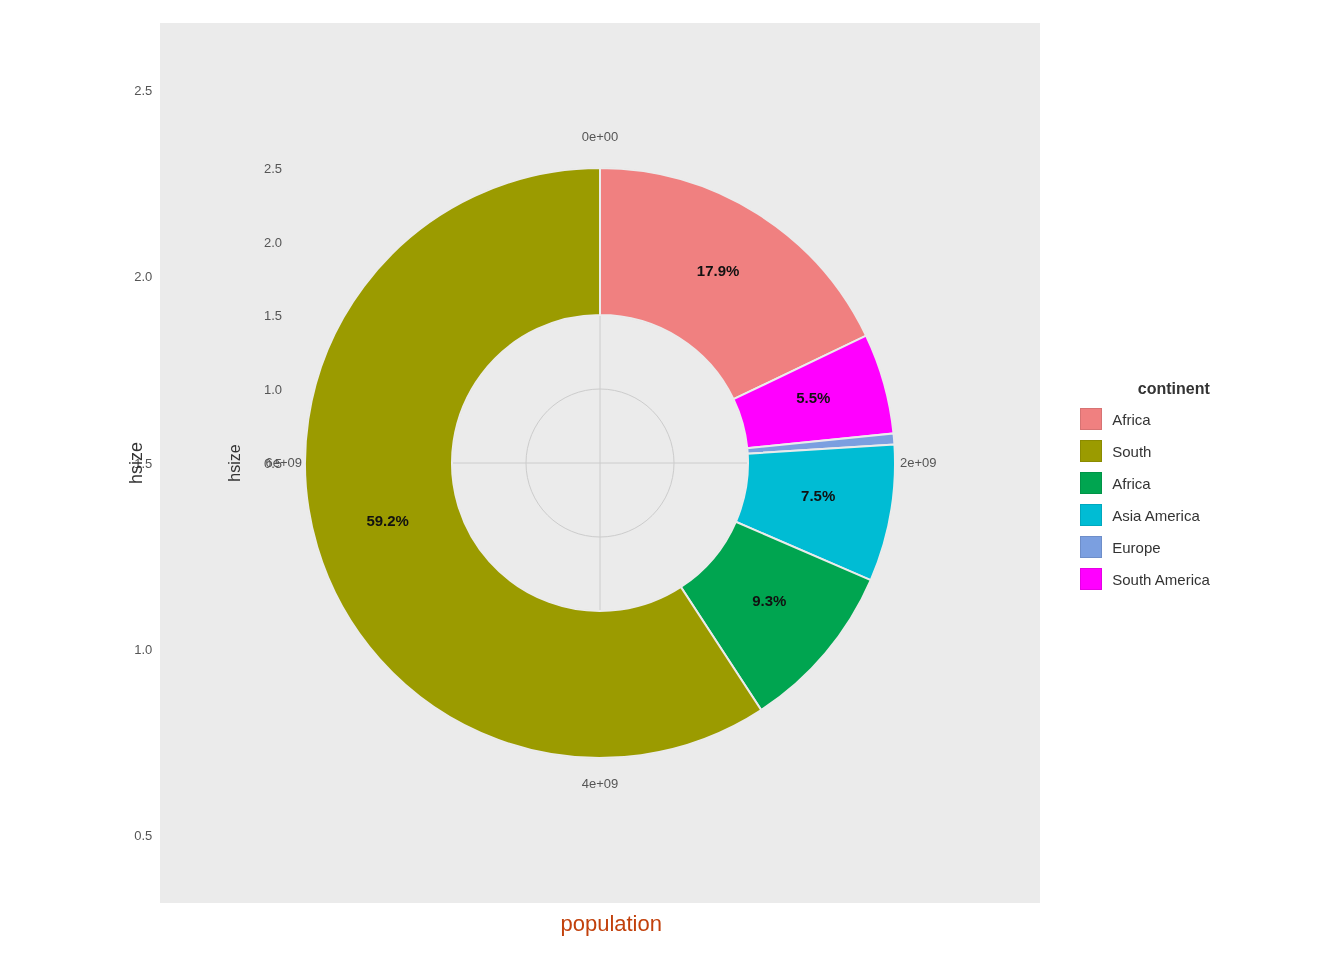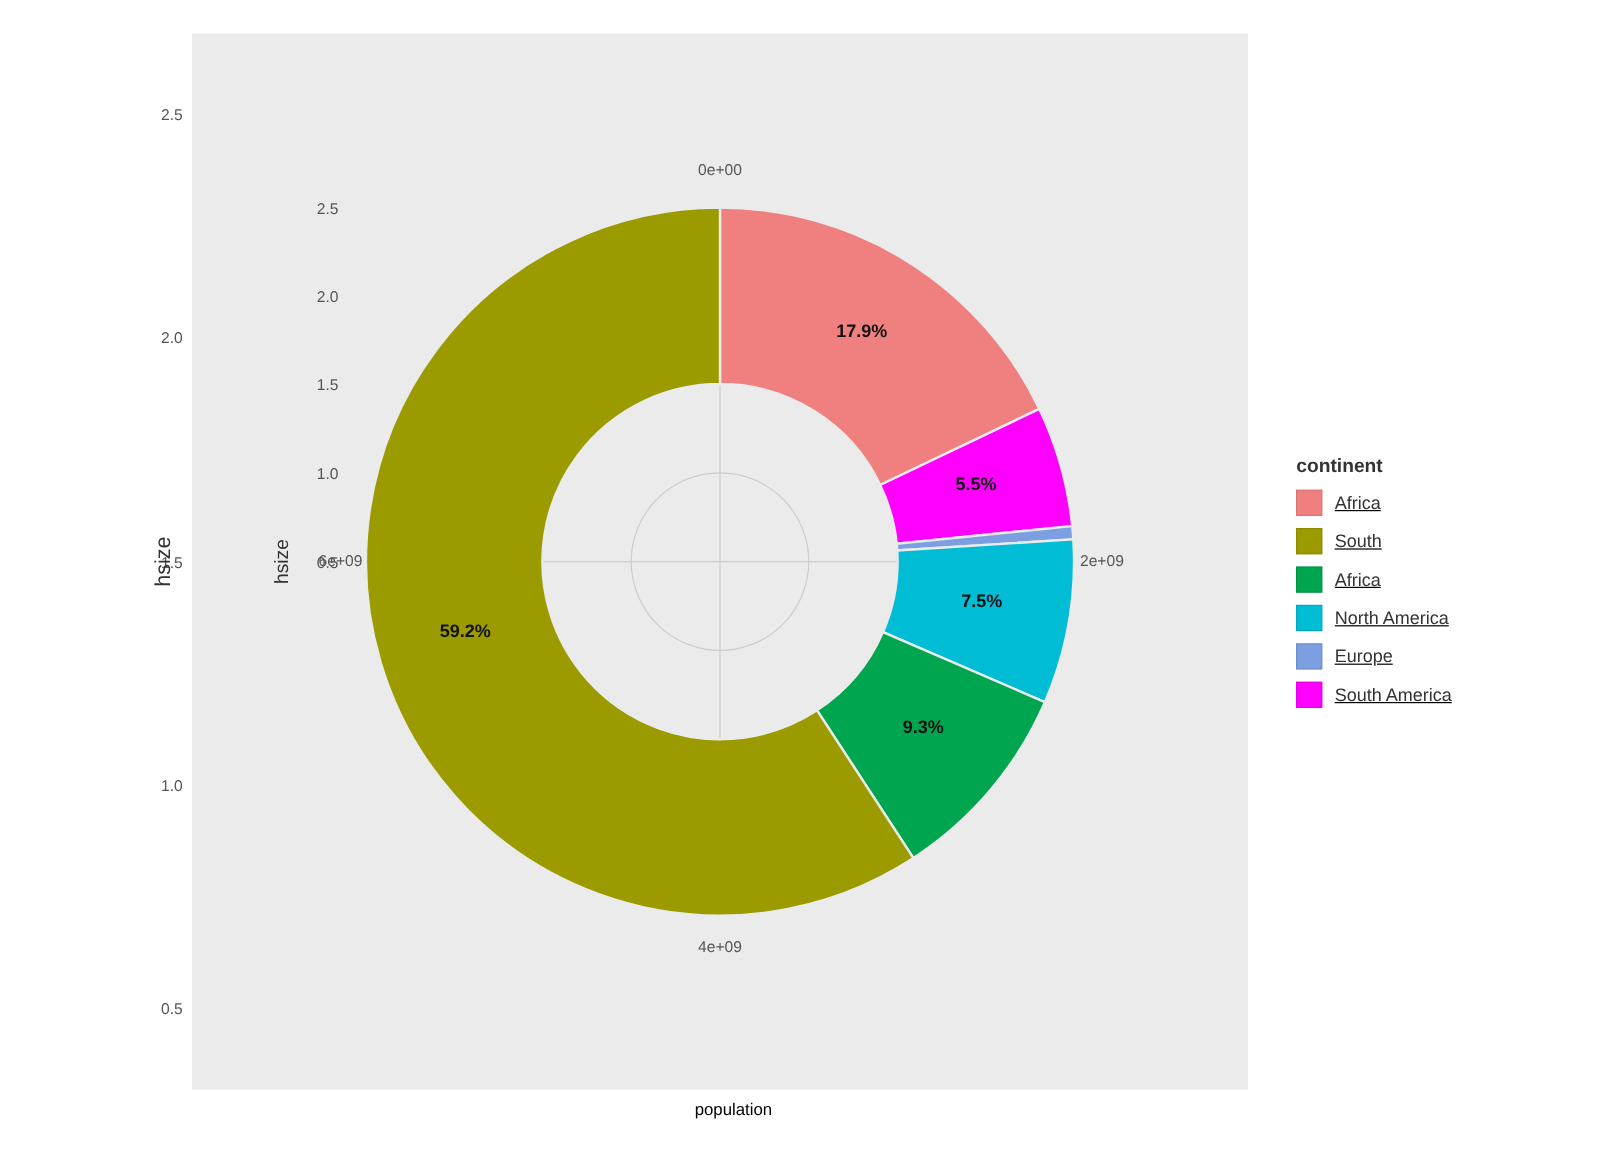--- a/index.html
+++ b/index.html
@@ -43,22 +43,22 @@
     .y-axis-label {
       position: absolute;
       left: -45px;
       top: 50%;
       transform: translateY(-50%) rotate(-90deg);
       font-size: 18px;
       color: #333;
       white-space: nowrap;
     }
     .x-axis-label {
-      font-size: 14px;
-      color: #000000;
+      font-size: 22px;
+      color: #c2410c;
       text-align: right;
       margin-top: 8px;
     }
     .plot-with-axes {
       display: flex;
       flex-direction: column;
       align-items: center;
       position: relative;
     }
     .plot-row {
@@ -84,32 +84,32 @@
       width: 780px;
       height: 780px;
       text-decoration: underline;
     }
     
     .legend {
       display: flex;
       flex-direction: column;
       margin-left: 40px;
       margin-top: 20px;
+      text-align: right;
     }
     .legend-title {
       font-size: 16px;
       font-weight: bold;
       color: #333;
       margin-bottom: 10px;
     }
     .legend-item {
       display: flex;
       align-items: center;
       margin-bottom: 10px;
-      text-decoration: underline;
     }
     .legend-swatch {
       width: 22px;
       height: 22px;
       margin-right: 10px;
       border: 1px solid rgba(0,0,0,0.1);
       flex-shrink: 0;
     }
     .legend-label {
       font-size: 15px;
@@ -205,21 +205,21 @@
       <div class="legend-item">
         <div class="legend-swatch" style="background:#9B9B00;"></div>
         <span class="legend-label">South</span>
       </div>
       <div class="legend-item">
         <div class="legend-swatch" style="background:#00A550;"></div>
         <span class="legend-label">Africa</span>
       </div>
       <div class="legend-item">
         <div class="legend-swatch" style="background:#00BCD4;"></div>
-        <span class="legend-label">North America</span>
+        <span class="legend-label">Asia America</span>
       </div>
       <div class="legend-item">
         <div class="legend-swatch" style="background:#7B9FE0;"></div>
         <span class="legend-label">Europe</span>
       </div>
       <div class="legend-item">
         <div class="legend-swatch" style="background:#FF00FF;"></div>
         <span class="legend-label">South America</span>
       </div>
     </div>

